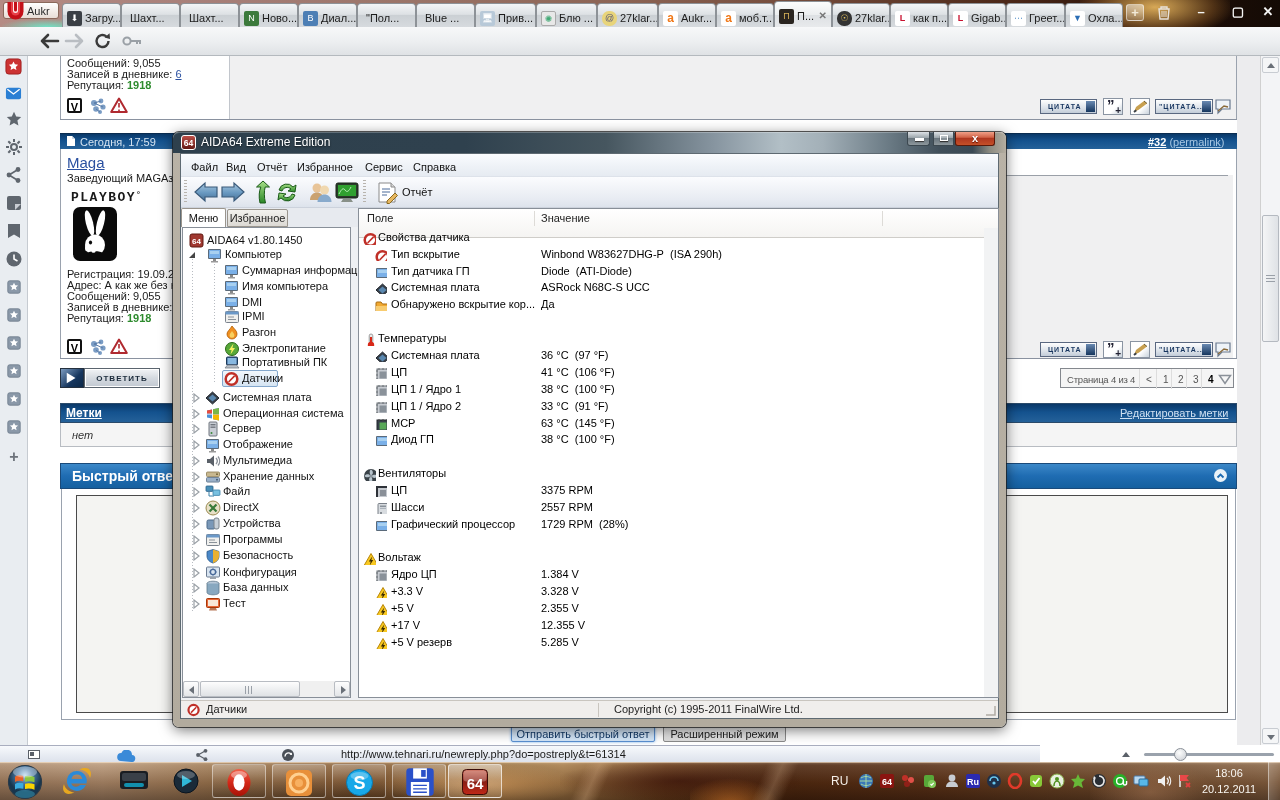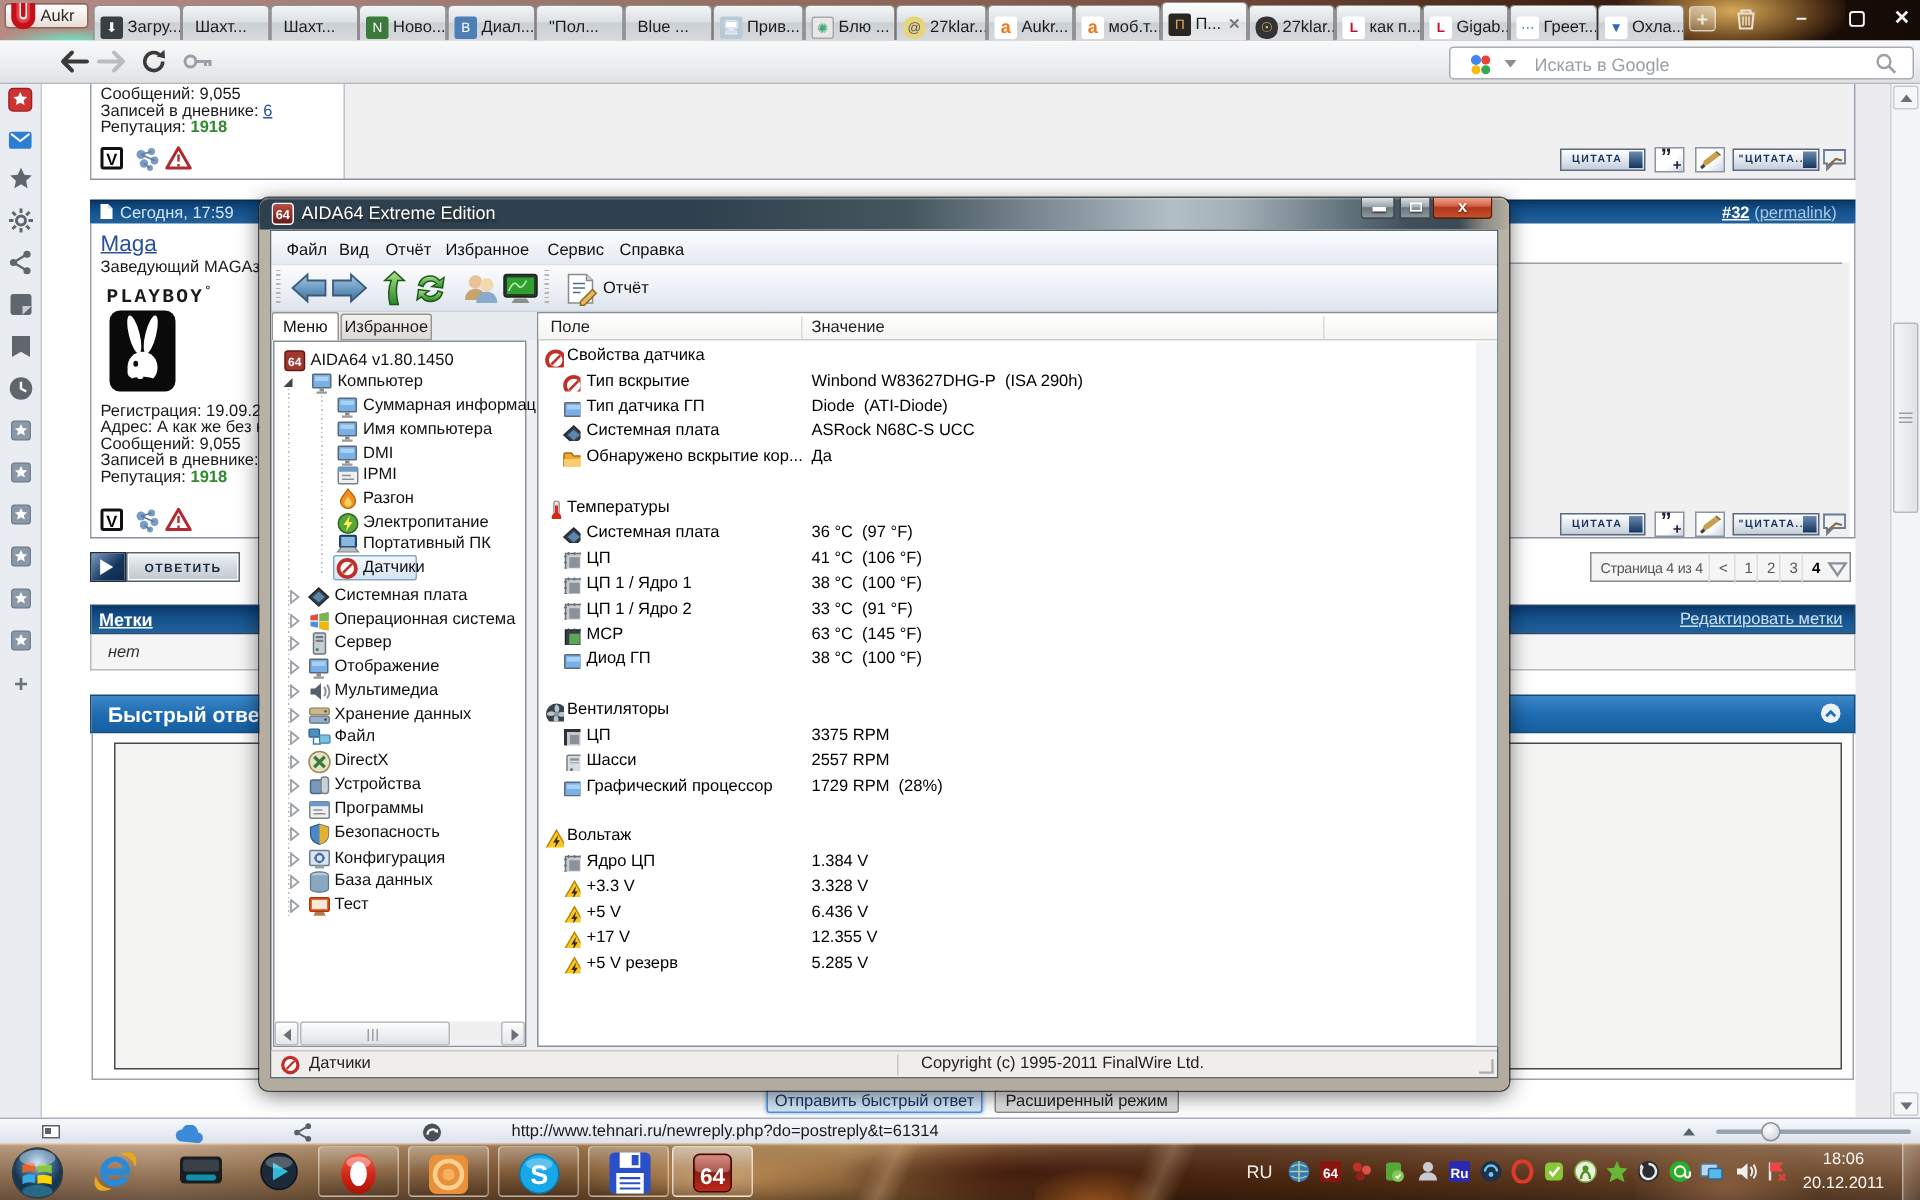--- a/index.html
+++ b/index.html
@@ -30,21 +30,21 @@
 
 #page{position:absolute;left:29px;top:56px;width:1231px;height:689px;background:#ffffff;font-size:11px;color:#1a1a1a}
 #pagesb{position:absolute;left:1260px;top:56px;width:20px;height:689px;background:#f3f4f6;border-left:1px solid #d0d0d0}
 
 .fr{position:absolute;font-size:11px;color:#1a1a1a;white-space:nowrap}
 .qrow{position:absolute;width:192px;height:17px}
 .qb{position:absolute;top:1px;height:15px;background:linear-gradient(180deg,#fefefe,#dde3ea 60%,#c2ccd8);border:1px solid #5a6880;font-size:7px;font-weight:bold;color:#17355f;text-align:left;line-height:13px;letter-spacing:1px}
 .qst{position:absolute;right:1px;top:1px;width:9px;height:11px;background:linear-gradient(180deg,#6a8ab2,#16365e)}
 .qdoc{position:absolute;top:0;width:20px;height:17px;background:linear-gradient(135deg,#fff 60%,#c8d2dc);border:1px solid #8a94a2}
 
-#statusbar{position:absolute;left:0;top:745px;width:1280px;height:17px;background:linear-gradient(180deg,#f7f9fc 0%,#e7ebf2 60%,#dde2ec 100%);border-top:1px solid #a9aebf}
+#statusbar{position:absolute;left:0;top:745px;width:1040px;height:17px;background:linear-gradient(180deg,#f7f9fc 0%,#e7ebf2 60%,#dde2ec 100%);border-top:1px solid #a9aebf}
 
 #taskbar{position:absolute;left:0;top:762px;width:1280px;height:38px;background:#36210f;overflow:hidden}
 .tbtn{position:absolute;top:2px;width:54px;height:34px;border:1px solid rgba(255,255,255,.45);border-radius:3px;background:linear-gradient(180deg,rgba(255,255,255,.25),rgba(255,255,255,.06) 45%,rgba(0,0,0,.12))}
 .tray{position:absolute;top:11px;width:16px;height:16px}
 
 #aida{position:absolute;left:173px;top:132px;width:833px;height:595px;border-radius:6px;
  box-shadow:0 3px 14px rgba(0,0,0,.55), 0 0 0 1px rgba(40,40,40,.75);
  background:linear-gradient(180deg,#b9b2a6 0%,#b2ab9e 100%)}
 #atitle{position:absolute;left:0;top:0;width:833px;height:21px;border-radius:6px 6px 0 0;
  background:linear-gradient(90deg,#2e404d 0%,#2f414e 35%,#46565f 52%,#8795a0 65%,#b2bfc6 73%,#a3b0b8 78%,#6a7a84 86%,#404f5a 92%,#3a4954 96%,#8a8a80 98%,#b5aea1 100%);
@@ -302,34 +302,20 @@
         <path d="M13 2 L19 8 L13 14 M19 8 H3" stroke="#b9bdc2" stroke-width="2.6" fill="none" stroke-linecap="round" stroke-linejoin="round"></path>
       </svg>
 <svg class="navic" style="left:93px;top:5px" width="19" height="18" viewBox="0 0 19 18">
         <path d="M15.5 9a6 6 0 1 1-2.2-4.6" stroke="#3a3a3a" stroke-width="2.4" fill="none"></path>
         <path d="M16.6 1.2 L17 7 11.5 5.6z" fill="#3a3a3a"></path>
       </svg>
 <svg class="navic" style="left:122px;top:8px" width="22" height="12" viewBox="0 0 22 12">
         <circle cx="5" cy="6" r="3.6" fill="none" stroke="#9aa0a6" stroke-width="2"></circle>
         <path d="M8.5 6H19M15 6v3M18 6v3" stroke="#9aa0a6" stroke-width="2"></path>
       </svg>
-<div id="sfield">
-  <svg style="position:absolute;left:12px;top:3px" width="16" height="16" viewBox="0 0 16 16">
-          <circle cx="5" cy="5" r="3.4" fill="#4285f4"></circle>
-          <circle cx="11.5" cy="5" r="3" fill="#ea4335"></circle>
-          <circle cx="5" cy="11.5" r="3" fill="#fbbc05"></circle>
-          <circle cx="11.5" cy="11.5" r="3" fill="#34a853"></circle>
-        </svg>
-  <span style="position:absolute;left:36px;top:8px;width:0;height:0;border-left:4px solid transparent;border-right:4px solid transparent;border-top:5px solid #8a8f94"></span>
-  <span style="position:absolute;left:56px;top:4px;font-size:12px;color:#9aa0a6">Искать в Google</span>
-  <svg style="position:absolute;left:283px;top:3px" width="15" height="15" viewBox="0 0 15 15">
-          <circle cx="6" cy="6" r="4.3" fill="none" stroke="#9aa0a6" stroke-width="1.6"></circle>
-          <path d="M9.2 9.2L13.5 13.5" stroke="#9aa0a6" stroke-width="1.8"></path>
-        </svg>
-</div>
 </div>
 
 <div id="sidebar">
 <div class="sbi" style="top:2px">
         <svg width="17" height="17" viewBox="0 0 18 18">
           <rect x="1" y="1" width="16" height="16" rx="3" fill="#cc3333" stroke="#a02020" stroke-width="1"></rect>
           <path d="M9 3.6l1.5 3.1 3.4.4-2.5 2.3.7 3.3L9 11.1 5.9 12.7l.7-3.3-2.5-2.3 3.4-.4z" fill="#fff"></path>
         </svg>
       </div>
 <div class="sbi" style="top:29px">
@@ -889,21 +875,21 @@
             </span>
 <span style="position:absolute;right:0;top:0;width:16px;height:16px;background:linear-gradient(180deg,#fdfdfd,#e4e6e8);border:1px solid #b8bcc2;border-radius:2px">
               <span style="position:absolute;left:6px;top:4px;width:0;height:0;border-top:4px solid transparent;border-bottom:4px solid transparent;border-left:5px solid #6a7078"></span>
             </span>
 <span style="position:absolute;left:17px;top:0;width:100px;height:16px;background:linear-gradient(180deg,#fdfdfd,#dfe2e5);border:1px solid #b8bcc2;border-radius:2px">
               <span style="position:absolute;left:44px;top:4px;width:1px;height:8px;background:#9aa0a8;box-shadow:3px 0 0 #9aa0a8,6px 0 0 #9aa0a8"></span>
             </span>
 </div>
 </div>
 <div id="alist">
-<div style="position:absolute;left:0;top:0;width:639px;height:18px;background:linear-gradient(180deg,#ffffff,#f5f4f2);border-bottom:1px solid #cfcdc9">
+<div style="position:absolute;left:0;top:0;width:639px;height:29px;background:linear-gradient(180deg,#ffffff,#f5f4f2);border-bottom:1px solid #cfcdc9">
 <span style="position:absolute;left:8px;top:3px;font-size:11px;color:#222">Поле</span>
 <span style="position:absolute;left:182px;top:3px;font-size:11px;color:#222">Значение</span>
 <span style="position:absolute;left:175px;top:2px;width:1px;height:15px;background:#dddbd7"></span>
 <span style="position:absolute;left:523px;top:2px;width:1px;height:15px;background:#dddbd7"></span>
 </div>
 <div style="position:absolute;left:625px;top:19px;width:14px;height:469px;background:#f2f3f4"></div>
 <div class="ln" style="top:22px">
             <svg class="ic16 sic" style="left:4px">
               <use href="#sy-gauge"></use>
             </svg>
@@ -1030,21 +1016,21 @@
               <use href="#sy-warn"></use>
             </svg>
             <span class="tx" style="left:32px">+3.3 V</span>
             <span class="vl">3.328 V</span>
           </div>
 <div class="ln" style="top:393px">
             <svg class="ic16" style="left:16px">
               <use href="#sy-warn"></use>
             </svg>
             <span class="tx" style="left:32px">+5 V</span>
-            <span class="vl">6.436 V</span>
+            <span class="vl">2.355 V</span>
           </div>
 <div class="ln" style="top:410px">
             <svg class="ic16" style="left:16px">
               <use href="#sy-warn"></use>
             </svg>
             <span class="tx" style="left:32px">+17 V</span>
             <span class="vl">12.355 V</span>
           </div>
 <div class="ln" style="top:427px">
             <svg class="ic16" style="left:16px">

